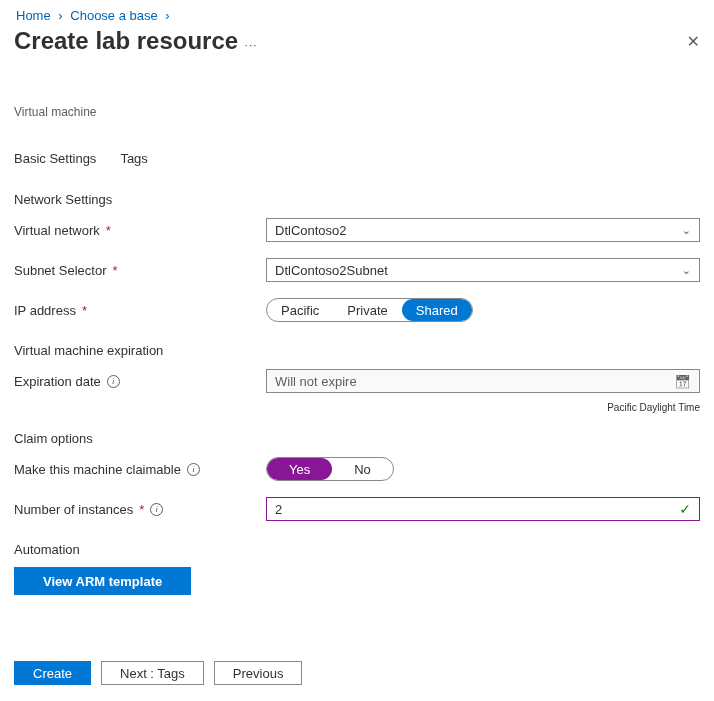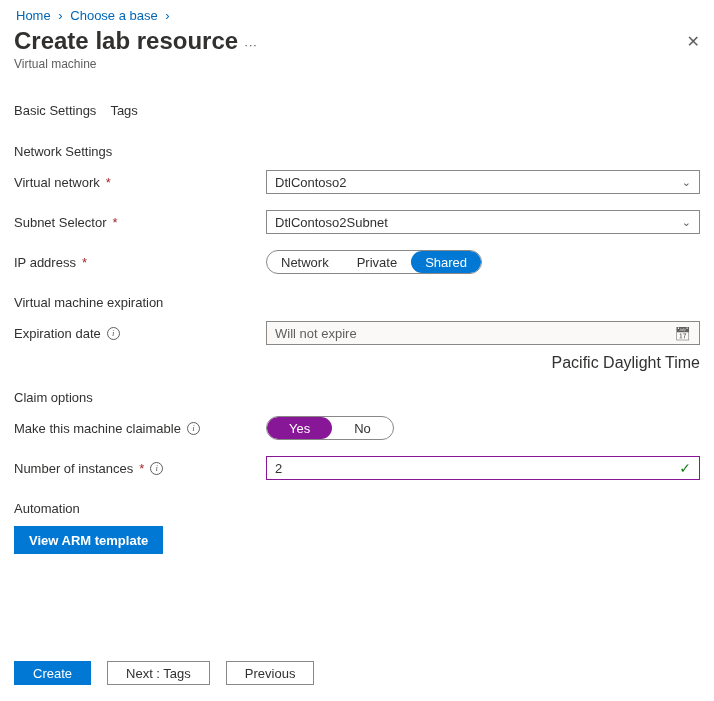--- a/index.html
+++ b/index.html
@@ -12,23 +12,23 @@
     width: 714px;
     height: 701px;
     position: relative;
   }
   .breadcrumb { padding: 8px 16px 4px; font-size: 13px; }
   .breadcrumb a { color: #0067b8; text-decoration: none; cursor: pointer; }
   .breadcrumb .sep { color: #0067b8; padding: 0 4px; }
   .header { padding: 0 14px 2px; display:flex; align-items:center; justify-content:space-between; }
   .header h1 { font-size: 24px; font-weight: 600; margin: 0; }
   .header .more { color:#605e5c; font-size:13px; padding:0 6px;}
-  .subhead { padding: 0 14px 16px; color: #605e5c; font-size: 12px; }
+  .subhead { padding: 0 14px 16px; color: #605e5c; font-size: 12px; margin-top: 48px; }
   .close { font-size: 16px; color:#605e5c; cursor:pointer; font-weight:300; }
-  .tabs { display:flex; gap:14px; padding: 0 14px; border-bottom:none; margin-top:10px;}
+  .tabs { display:flex; gap:24px; padding: 0 14px; border-bottom:none; margin-top:10px;}
   .tab { padding: 6px 0 8px; cursor:pointer; color:#323130; }
   .tab.active { border-bottom: 3px solid #0067b8; font-weight:600; }
   .form { padding: 18px 14px 0; }
   .section-title { font-size: 13px; color:#323130; margin: 0 0 10px; }
   .row { display:flex; align-items:center; margin-bottom: 14px; min-height:26px; }
   .label { width: 252px; flex-shrink:0; font-size:13px; color:#323130; display:flex; align-items:center; gap:6px;}
   .req { color:#a4262c; }
   .ctrl { flex:1; display:flex; gap:6px; align-items:flex-start; }
   .select, .input {
     width: 100%; height: 24px; border:1px solid #8a8886; background:#fff;
@@ -41,32 +41,32 @@
   .pillgroup { display:flex; border:1px solid #8a8886; border-radius: 28px; overflow:hidden; height:24px;}
   .pill { padding: 0 14px; display:flex; align-items:center; cursor:pointer; font-size:13px; }
   .pill.selected.blue { background:#0078d4; color:#fff; border-radius:28px;}
   .pill.selected.purple { background:#881798; color:#fff; border-radius:28px;}
   .info-icon {
     display:inline-flex; width:13px; height:13px; border:1px solid #605e5c;
     border-radius:50%; align-items:center; justify-content:center;
     font-size:9px; color:#605e5c; font-style:italic; font-family: Georgia, serif;
   }
   .cal-icon { color:#605e5c; font-size:13px; }
-  .tz { text-align:right; font-size:16px; color:#323130; margin-top:-6px; margin-bottom:18px;}
+  .tz { text-align:right; font-size:10px; color:#323130; margin-top:-6px; margin-bottom:18px;}
   .valid-input { border:1px solid #881798; display:flex; align-items:center; justify-content:space-between; height:24px; padding:0 8px; width:100%; }
   .check { color:#107c10; font-size:14px; }
   .btn {
     height: 24px; padding: 0 16px; border:1px solid #8a8886; background:#fff;
     font-size:13px; cursor:pointer; font-family:inherit; color:#323130;
   }
   .btn.primary { background:#0078d4; border-color:#0078d4; color:#fff; }
-  .btn.arm { height:28px; padding:0 14px; font-weight:600;}
+  .btn.arm { height:28px; padding:0 28px; font-weight:600;}
   .footer {
     position:absolute; bottom:16px; left:14px; right:14px;
-    display:flex; gap:16px;
+    display:flex; gap:10px;
   }
   .footer .btn { height:24px; padding: 0 18px; }
   .group { margin-top: 20px; }
 </style>
 </head>
 <body>
 
 <div class="breadcrumb">
   <a>Home</a>
   <span class="sep">›</span>
@@ -118,21 +118,21 @@
     </div>
   </div>
 
   <div class="row">
     <div class="label">
       <span>IP address</span>
       <span class="req">*</span>
     </div>
     <div class="ctrl">
       <div class="pillgroup">
-        <div class="pill">Network</div>
+        <div class="pill">Pacific</div>
         <div class="pill">Private</div>
         <div class="pill selected blue">Shared</div>
       </div>
     </div>
   </div>
 
   <div class="group">
     <div class="section-title">Virtual machine expiration</div>
     <div class="row">
       <div class="label">

